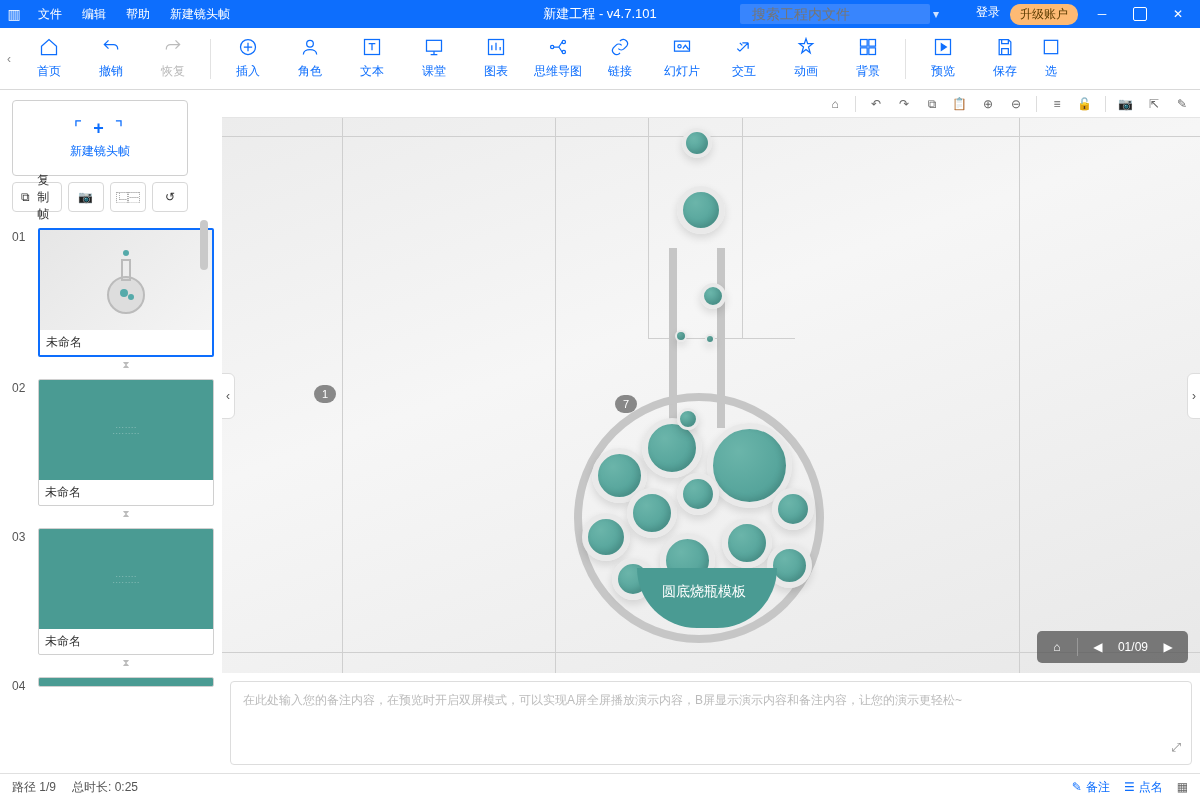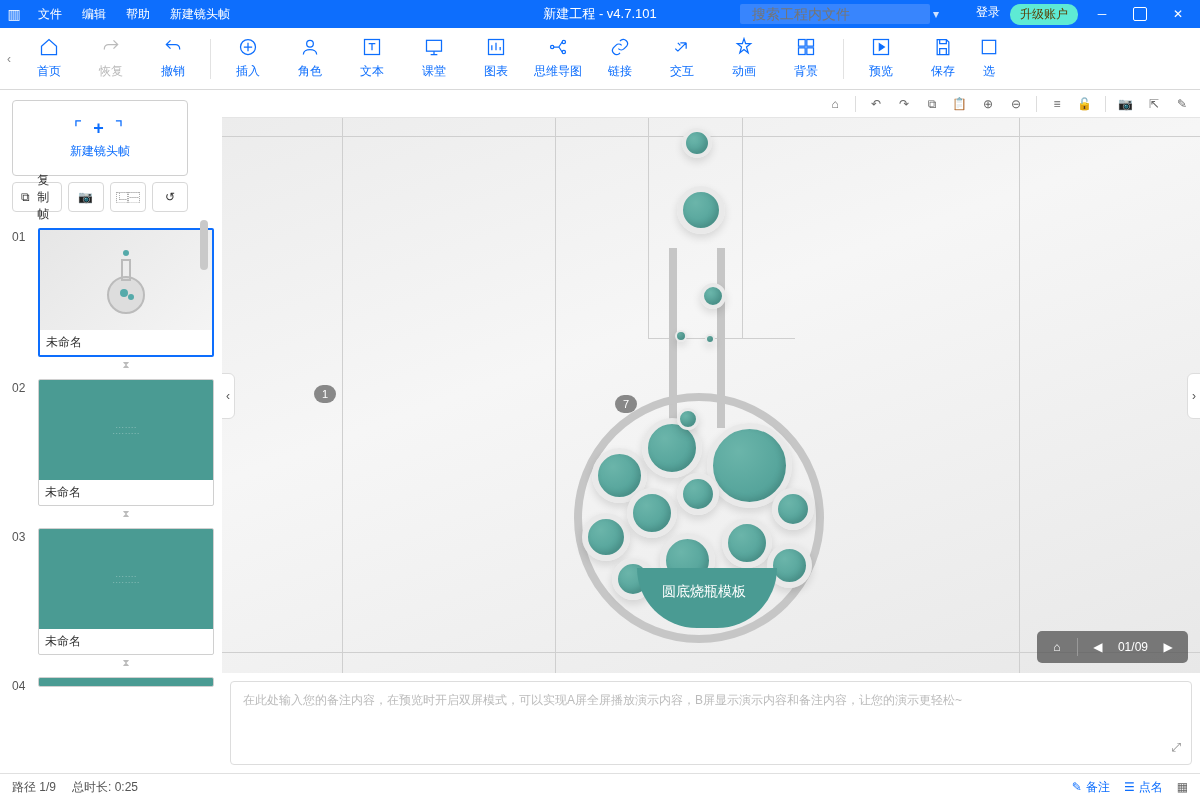--- a/index.html
+++ b/index.html
@@ -6,21 +6,21 @@
 body{background:#f0f0f0;overflow:hidden;width:1200px;height:800px;font-size:12px}
 .titlebar{height:28px;background:#0d6efd;display:flex;align-items:center;color:#fff;position:relative}
 .titlebar .logo{width:28px;text-align:center;font-size:14px}
 .titlebar .menu-item{padding:0 10px;cursor:pointer;font-size:12px}
 .titlebar .title{position:absolute;left:50%;transform:translateX(-50%);font-size:13px}
 .titlebar .search{position:absolute;right:270px;background:#3885fd;height:20px;width:190px;border-radius:2px;display:flex;align-items:center;padding:0 6px;color:#cfe2ff}
 .titlebar .search svg{width:12px;height:12px;fill:#cfe2ff}
 .titlebar .search input{background:none;border:none;color:#fff;font-size:14px;margin-left:6px;flex:1;outline:none}
 .titlebar .search .chev{margin-left:auto}
 .titlebar .right{position:absolute;right:8px;display:flex;gap:10px}
-.titlebar .pill{background:#5eead4;color:#5a3b00;padding:2px 10px;border-radius:10px;font-size:12px;cursor:pointer}
+.titlebar .pill{background:#fdba74;color:#5a3b00;padding:2px 10px;border-radius:10px;font-size:12px;cursor:pointer}
 .titlebar .winbtn{width:28px;height:20px;display:flex;align-items:center;justify-content:center;cursor:pointer}
 .toolbar{height:62px;background:#fff;border-bottom:1px solid #d9d9d9;display:flex;align-items:center;position:relative}
 .toolbar .navarr{width:18px;text-align:center;color:#888;cursor:pointer}
 .toolbar .tbtn{display:flex;flex-direction:column;align-items:center;justify-content:center;width:62px;height:62px;color:#0d6efd;cursor:pointer;gap:6px;font-size:12px}
 .toolbar .tbtn svg{width:20px;height:20px;fill:none;stroke:#0d6efd;stroke-width:1.5}
 .toolbar .tbtn.disabled{color:#bbb}
 .toolbar .tbtn.disabled svg{stroke:#bbb}
 .toolbar .sep{width:1px;height:40px;background:#e2e2e2;margin:0 6px}
 .main{display:flex;height:683px}
 .sidebar{width:222px;background:#fff;display:flex;flex-direction:column;padding:10px 8px 0 12px;gap:6px;overflow:hidden}
@@ -95,31 +95,31 @@
 </div>
 
 <div class="toolbar">
   <div class="navarr">‹</div>
   <div class="tbtn">
       <svg viewBox="0 0 24 24">
         <path d="M3 11l9-8 9 8v10H3z"></path>
       </svg>
       <span>首页</span>
     </div>
+  <div class="tbtn">
+      <svg viewBox="0 0 24 24">
+        <path d="M9 14l-5-5 5-5M4 9h11a5 5 0 015 5v1"></path>
+      </svg>
+      <span>撤销</span>
+    </div>
   <div class="tbtn disabled">
       <svg viewBox="0 0 24 24">
         <path d="M15 14l5-5-5-5M20 9H9a5 5 0 00-5 5v1"></path>
       </svg>
       <span>恢复</span>
-    </div>
-  <div class="tbtn">
-      <svg viewBox="0 0 24 24">
-        <path d="M9 14l-5-5 5-5M4 9h11a5 5 0 015 5v1"></path>
-      </svg>
-      <span>撤销</span>
     </div>
   <div class="sep"></div>
   <div class="tbtn">
       <svg viewBox="0 0 24 24">
         <circle cx="12" cy="12" r="9"></circle>
         <path d="M12 7v10M7 12h10"></path>
       </svg>
       <span>插入</span>
     </div>
   <div class="tbtn">
@@ -157,20 +157,28 @@
         <circle cx="19" cy="18" r="2"></circle>
         <path d="M7 12h6M13 12l4-6M13 12l4 6"></path>
       </svg>
       <span>思维导图</span>
     </div>
   <div class="tbtn">
       <svg viewBox="0 0 24 24">
         <path d="M10 14a5 5 0 007 0l3-3a5 5 0 00-7-7l-1 1M14 10a5 5 0 00-7 0l-3 3a5 5 0 007 7l1-1"></path>
       </svg>
       <span>链接</span>
+    </div>
+  <div class="tbtn">
+      <svg viewBox="0 0 24 24">
+        <rect x="3" y="5" width="18" height="12"></rect>
+        <circle cx="9" cy="11" r="2"></circle>
+        <path d="M13 14l3-4 4 5"></path>
+      </svg>
+      <span>幻灯片</span>
     </div>
   <div class="tbtn">
       <svg viewBox="0 0 24 24">
         <path d="M7 17L17 7M17 7h-7M17 7v7M7 7l3 3M7 17l-3-3"></path>
       </svg>
       <span>交互</span>
     </div>
   <div class="tbtn">
       <svg viewBox="0 0 24 24">
         <path d="M12 2l2 6h6l-5 4 2 7-5-4-5 4 2-7-5-4h6z"></path>

